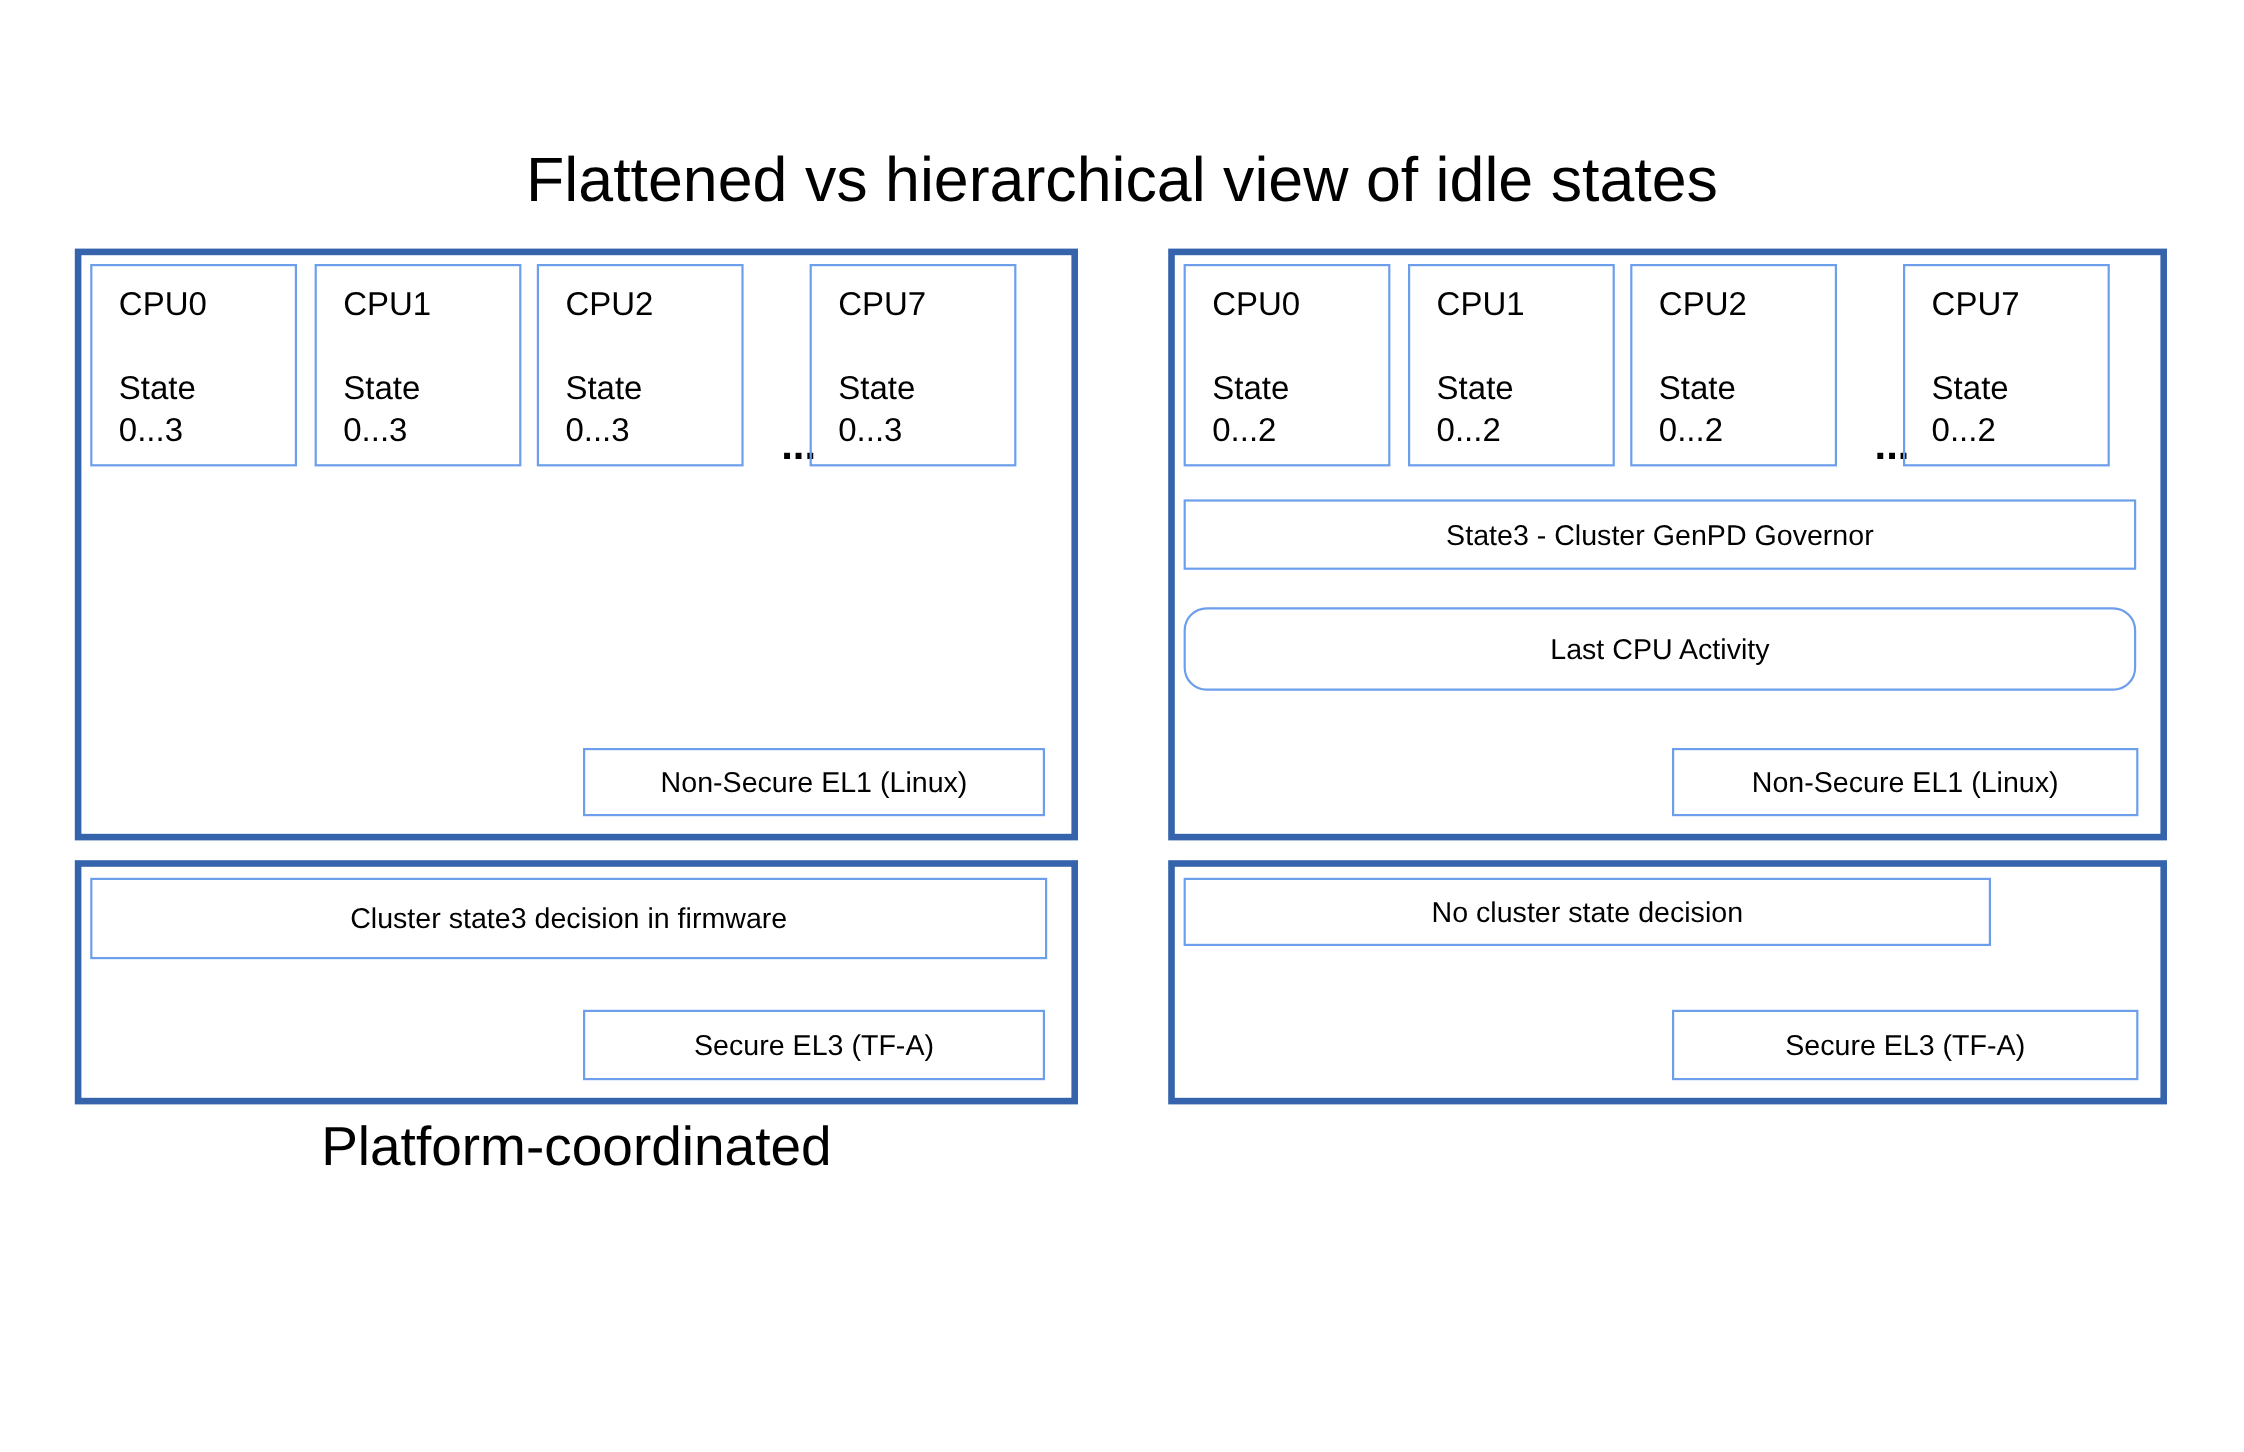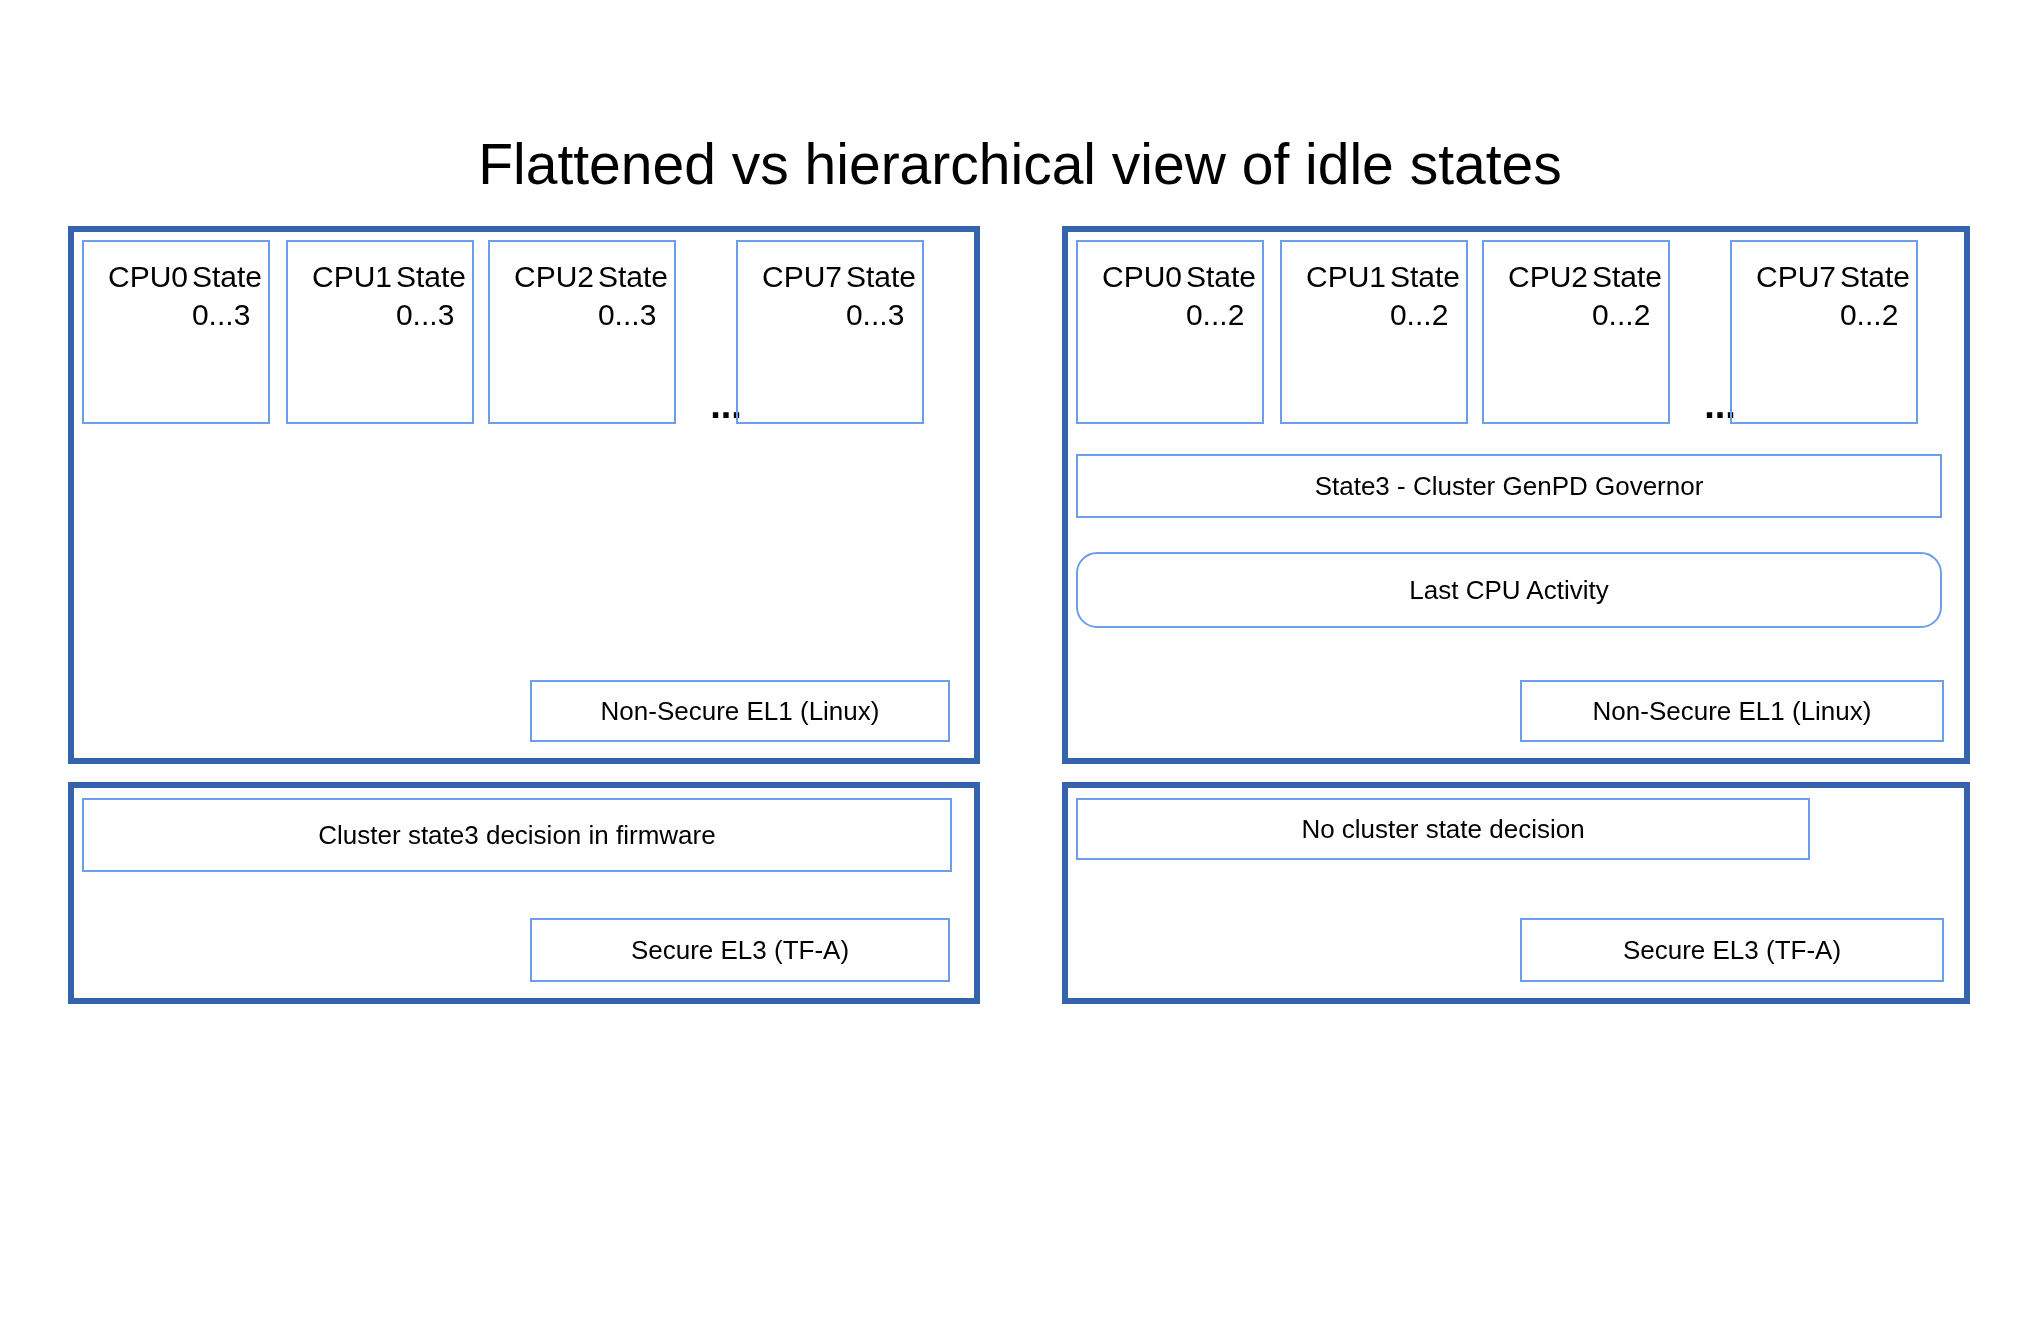--- a/index.html
+++ b/index.html
@@ -29,21 +29,21 @@
     border:6px solid var(--panel-border);
   }
   .panel-left-top  {left:68px;  top:226px; width:912px; height:538px;}
   .panel-left-bot  {left:68px;  top:782px; width:912px; height:222px;}
   .panel-right-top {left:1062px;top:226px; width:908px; height:538px;}
   .panel-right-bot {left:1062px;top:782px; width:908px; height:222px;}
 
   .cpu-box{
     position:absolute;top:8px;height:184px;width:188px;
     border:2px solid var(--box-border);
-    display:flex;flex-direction:row;justify-content:space-between;
+    display:flex;flex-direction:column;justify-content:space-between;
     padding:16px 6px 12px 24px;
     font-size:30px;line-height:1.25;
   }
   .cpu-1{left:8px;}
   .cpu-2{left:212px;}
   .cpu-3{left:414px;}
   .cpu-4{left:662px;}
   .dots{
     position:absolute;left:602px;top:140px;width:100px;height:52px;
     display:flex;align-items:flex-end;justify-content:center;
@@ -102,20 +102,21 @@
     </div>
 
     <div class="label-box box-el1-left">Non-Secure EL1 (Linux)</div>
   </div>
 
   <div class="panel panel-left-bot">
     <div class="label-box box-decision-left">Cluster state3 decision in firmware</div>
     <div class="label-box box-el3-left">Secure EL3 (TF-A)</div>
   </div>
 
+  <div class="caption caption-left">Platform-coordinated</div>
 
   <div class="panel panel-right-top">
     <div class="cpu-box cpu-1">
       <div>CPU0</div>
       <div><span>State</span><br><span>0...2</span></div>
     </div>
     <div class="cpu-box cpu-2">
       <div>CPU1</div>
       <div><span>State</span><br><span>0...2</span></div>
     </div>

